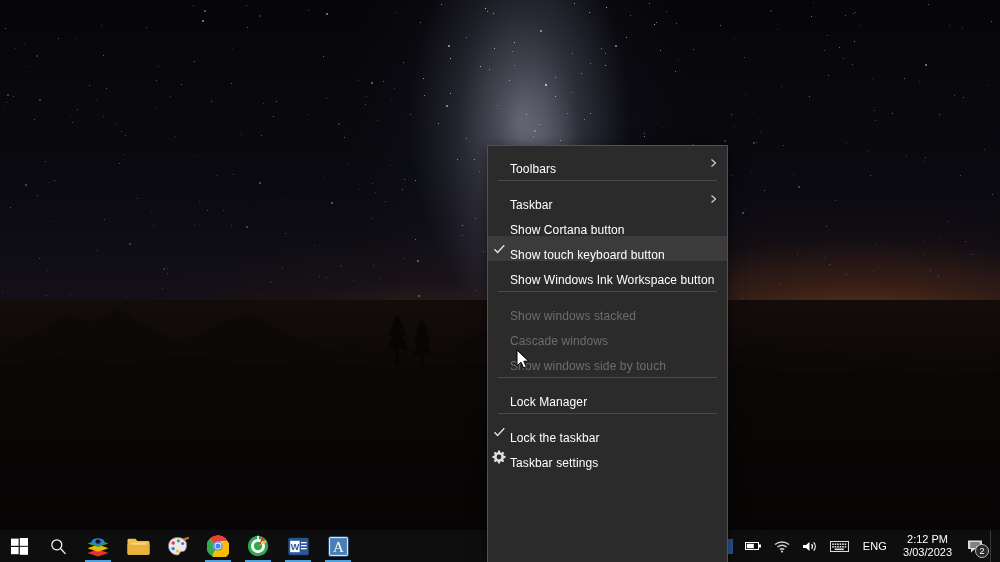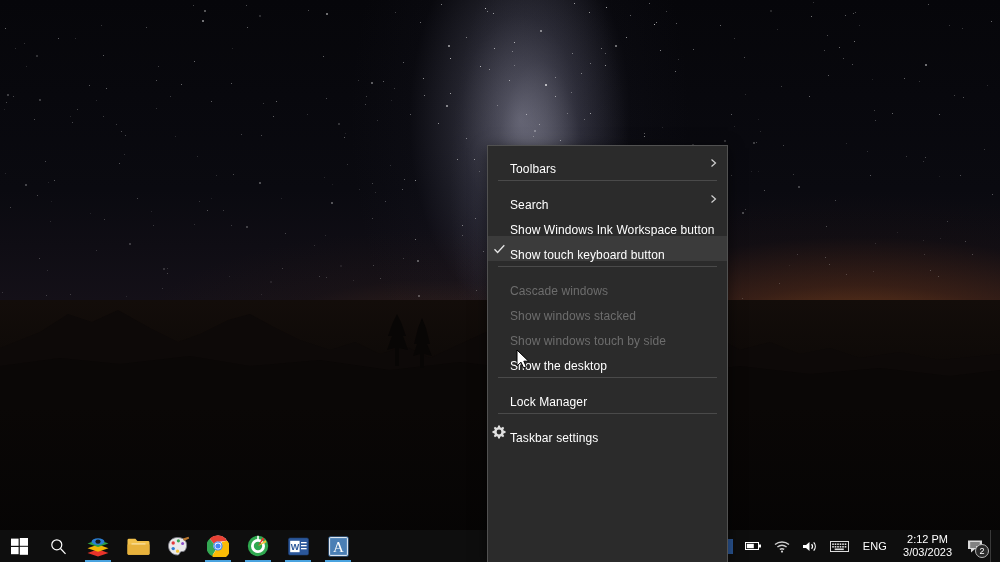--- a/index.html
+++ b/index.html
@@ -572,54 +572,60 @@
       <div class="mi">
         <span class="label">Toolbars</span>
         <span class="chev">
           <svg viewBox="0 0 9 9" width="9" height="9">
             <path d="M2.5,1 L6.5,4.5 L2.5,8" fill="none" stroke="#cfcfcf" stroke-width="1.2"></path>
           </svg>
         </span>
       </div>
       <div class="sep"></div>
       <div class="mi">
-        <span class="label">Search</span>
+        <span class="label">Taskbar</span>
         <span class="chev">
           <svg viewBox="0 0 9 9" width="9" height="9">
             <path d="M2.5,1 L6.5,4.5 L2.5,8" fill="none" stroke="#cfcfcf" stroke-width="1.2"></path>
           </svg>
         </span>
       </div>
       <div class="mi">
-        <span class="label">Show Windows Ink Workspace button</span>
+        <span class="label">Show Cortana button</span>
       </div>
       <div class="mi highlight">
         <span class="check"><svg viewBox="0 0 13 13" width="13" height="13">
             <path d="M1.5,6.8 L4.6,10 L11.3,2.8" fill="none" stroke="#e6e6e6" stroke-width="1.3"></path>
           </svg></span>
         <span class="label">Show touch keyboard button</span>
       </div>
+      <div class="mi">
+        <span class="label">Show Windows Ink Workspace button</span>
+      </div>
       <div class="sep"></div>
       <div class="mi disabled">
+        <span class="label">Show windows stacked</span>
+      </div>
+      <div class="mi disabled">
         <span class="label">Cascade windows</span>
       </div>
       <div class="mi disabled">
-        <span class="label">Show windows stacked</span>
-      </div>
-      <div class="mi disabled">
-        <span class="label">Show windows touch by side</span>
-      </div>
-      <div class="mi">
-        <span class="label">Show the desktop</span>
+        <span class="label">Show windows side by touch</span>
       </div>
       <div class="sep"></div>
       <div class="mi">
         <span class="label">Lock Manager</span>
       </div>
       <div class="sep"></div>
+      <div class="mi">
+        <span class="check"><svg viewBox="0 0 13 13" width="13" height="13">
+            <path d="M1.5,6.8 L4.6,10 L11.3,2.8" fill="none" stroke="#e6e6e6" stroke-width="1.3"></path>
+          </svg></span>
+        <span class="label">Lock the taskbar</span>
+      </div>
       <div class="mi">
         <span class="gear"><svg viewBox="0 0 14 14" width="14" height="14">
             <path fill="#e0e0e0" d="M7,4.6 A2.4,2.4 0 1 0 7,9.4 A2.4,2.4 0 1 0 7,4.6 Z M6.1,0.5 L7.9,0.5 L8.2,2.2 L9.6,2.8 L11,1.8 L12.2,3 L11.2,4.4 L11.8,5.8 L13.5,6.1 L13.5,7.9 L11.8,8.2 L11.2,9.6 L12.2,11 L11,12.2 L9.6,11.2 L8.2,11.8 L7.9,13.5 L6.1,13.5 L5.8,11.8 L4.4,11.2 L3,12.2 L1.8,11 L2.8,9.6 L2.2,8.2 L0.5,7.9 L0.5,6.1 L2.2,5.8 L2.8,4.4 L1.8,3 L3,1.8 L4.4,2.8 L5.8,2.2 Z"></path>
           </svg></span>
         <span class="label">Taskbar settings</span>
       </div>
     </div>
 
   <div class="cursor">
     <svg viewBox="0 0 14 21" width="14" height="21">

